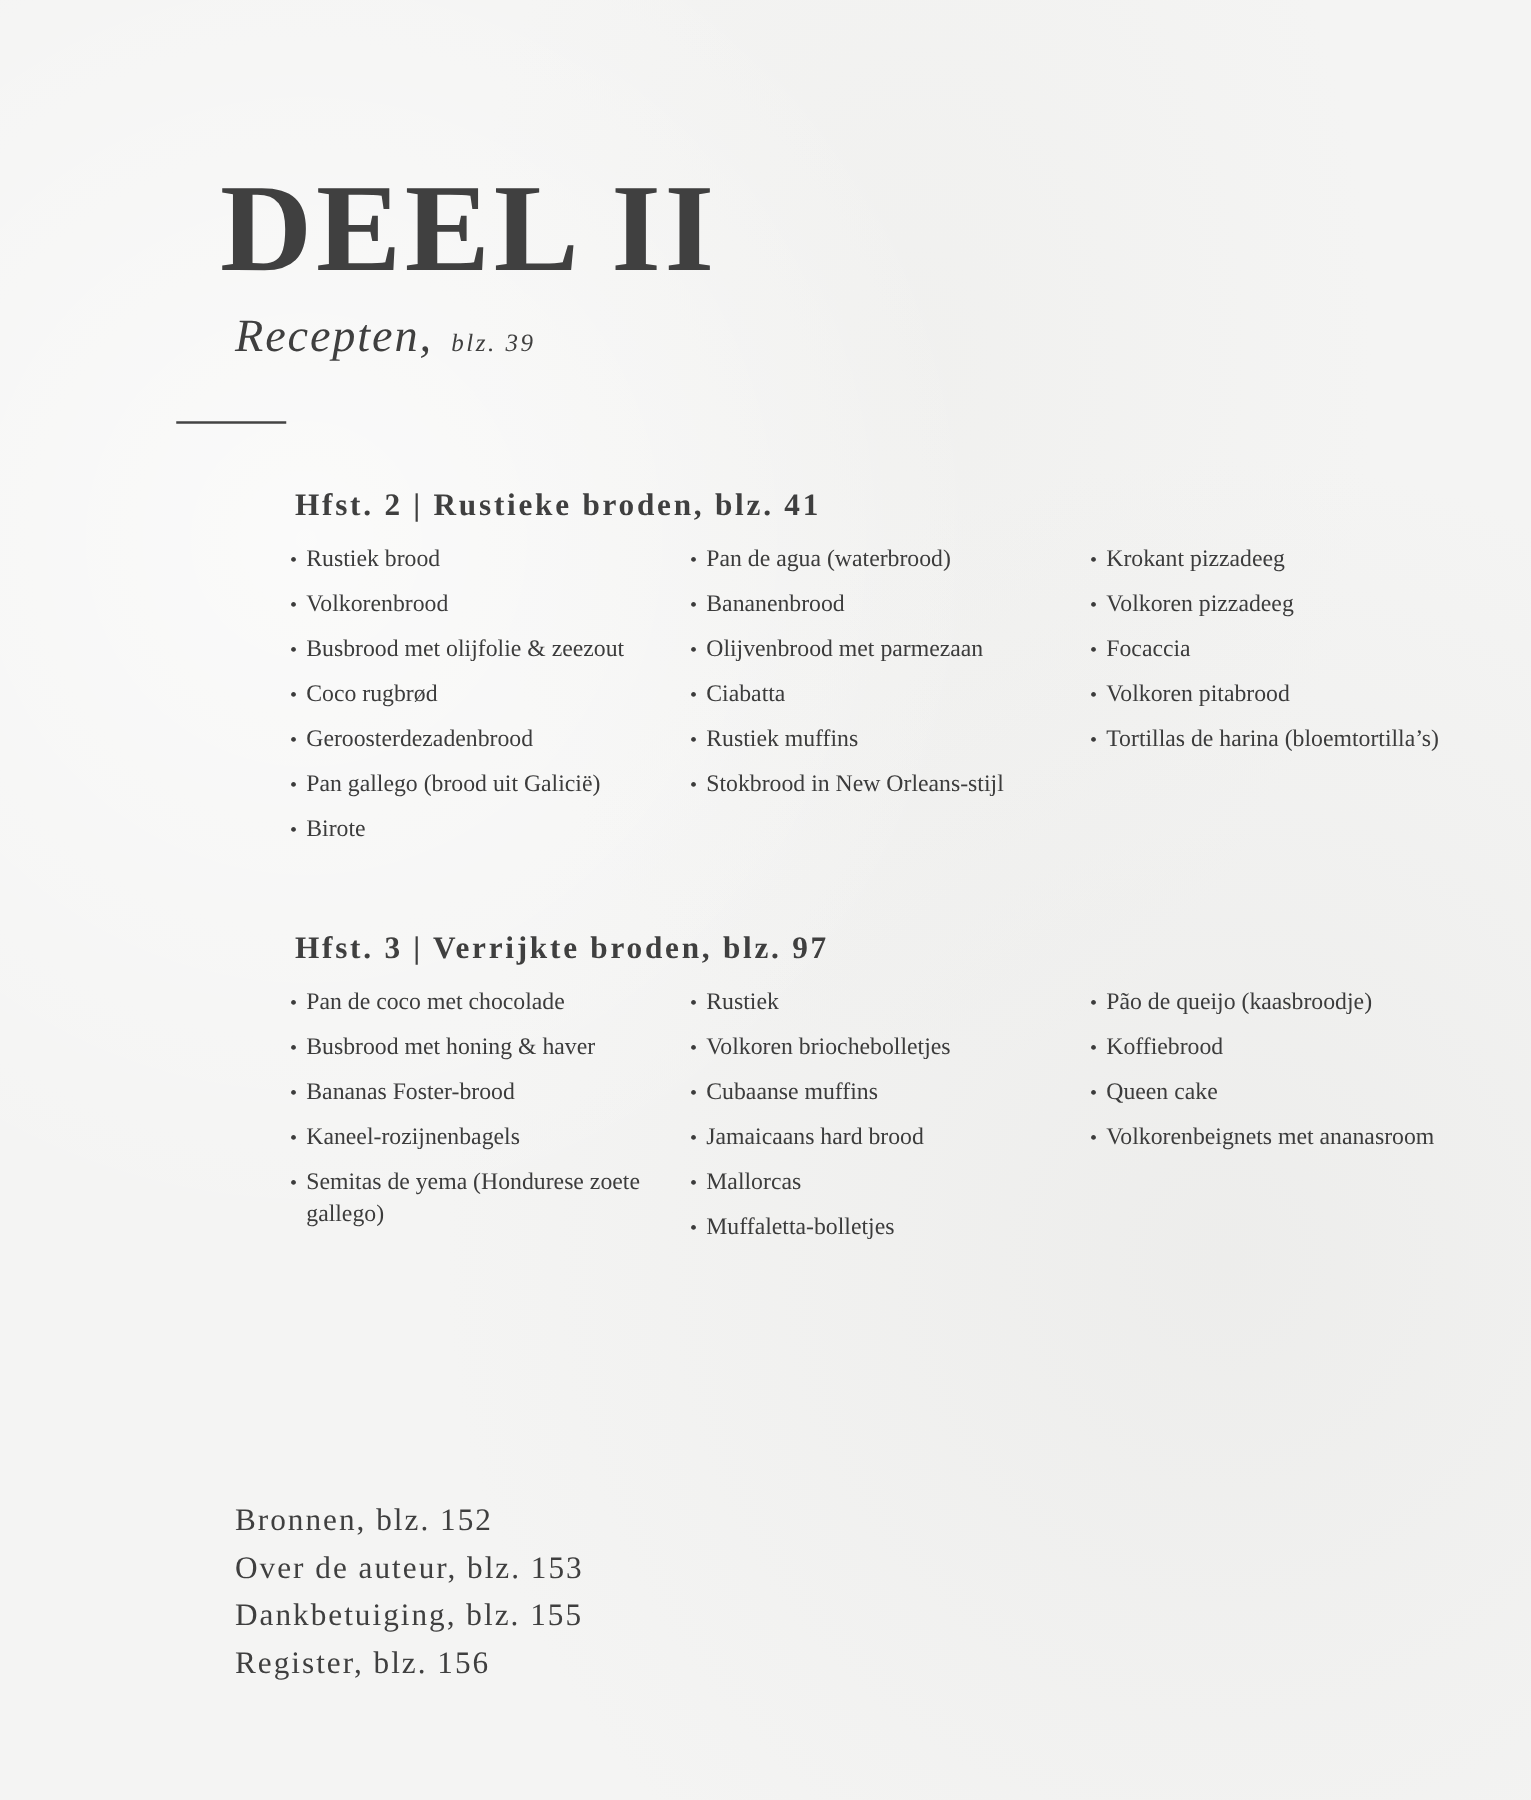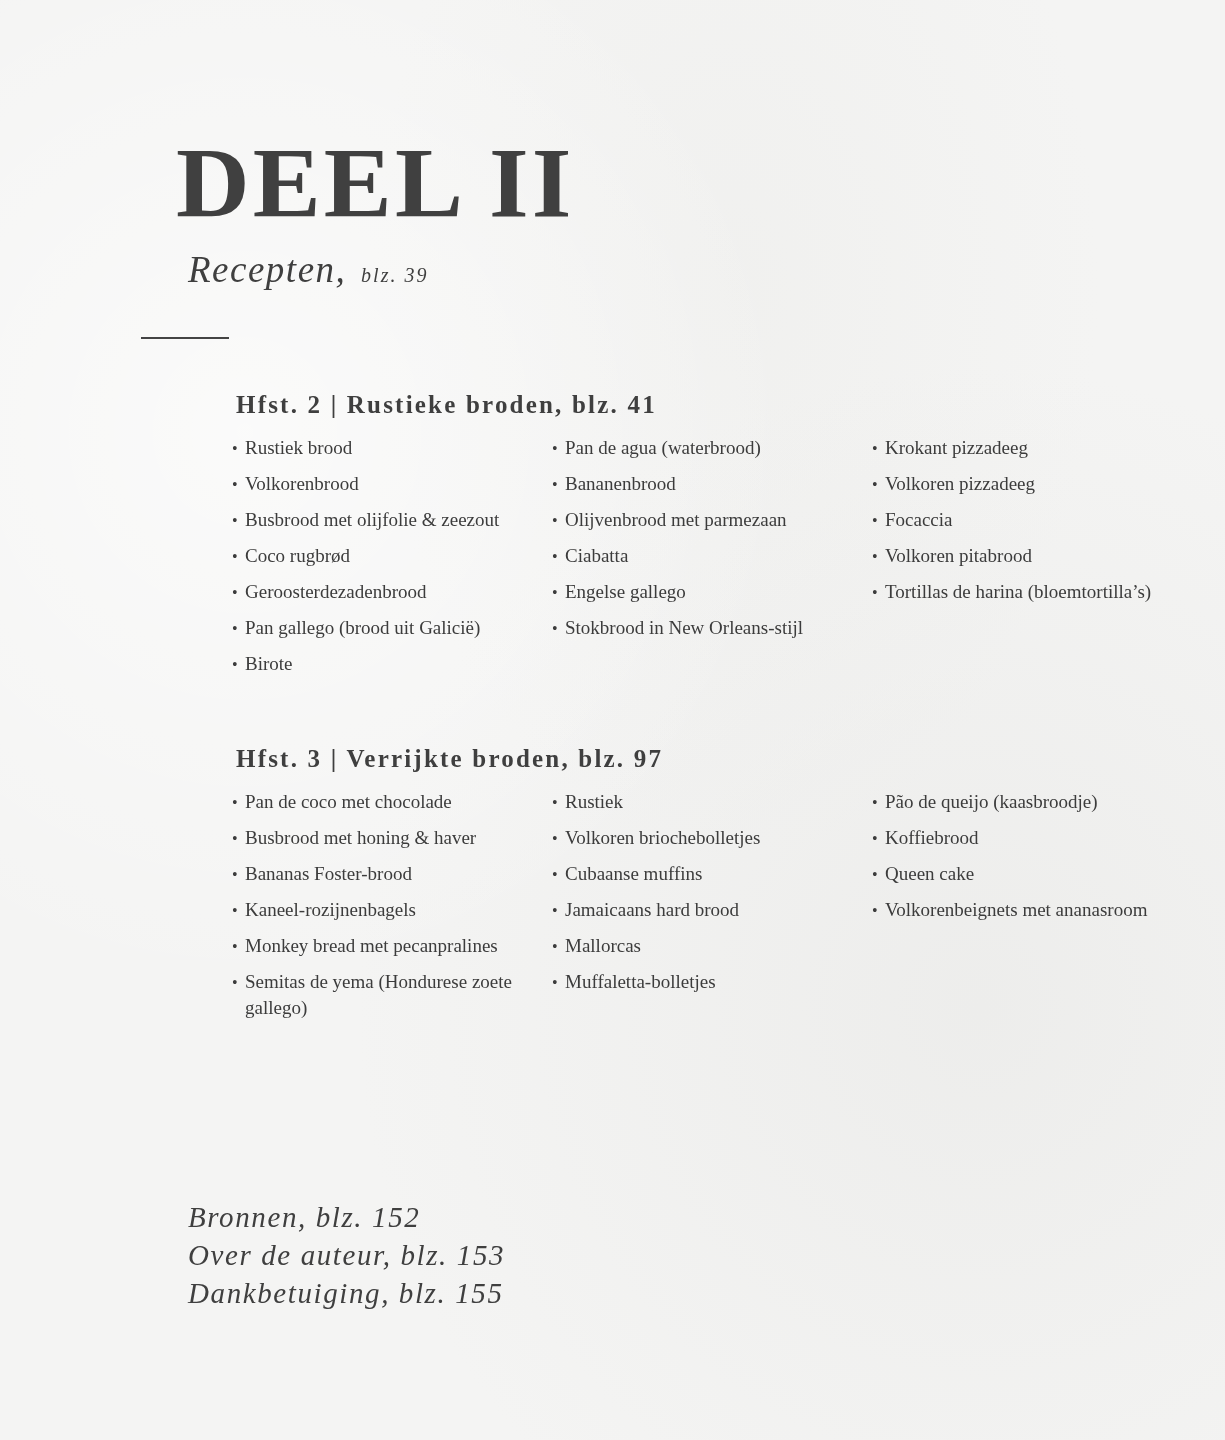--- a/index.html
+++ b/index.html
@@ -98,22 +98,21 @@
     .ch3 { top: 743px; }
     .backmatter {
       position: absolute;
       left: 188px;
       top: 1198px;
       list-style: none;
       margin: 0;
       padding: 0;
     }
     .backmatter li {
-      font-style: italic;
-      font-size: 29px;
+      font-size: 25px;
       line-height: 38px;
       letter-spacing: 1.6px;
       color: #3f3f3f;
     }
   </style>
 </head>
 <body>
 
 <h1 class="part-title">DEEL II</h1>
 
@@ -134,42 +133,41 @@
       <li><span class="bullet">•</span><span>Coco rugbrød</span></li>
       <li><span class="bullet">•</span><span>Geroosterdezadenbrood</span></li>
       <li><span class="bullet">•</span><span>Pan gallego (brood uit Galicië)</span></li>
       <li><span class="bullet">•</span><span>Birote</span></li>
     </ul>
     <ul class="col">
       <li><span class="bullet">•</span><span>Pan de agua (waterbrood)</span></li>
       <li><span class="bullet">•</span><span>Bananenbrood</span></li>
       <li><span class="bullet">•</span><span>Olijvenbrood met parmezaan</span></li>
       <li><span class="bullet">•</span><span>Ciabatta</span></li>
-      <li><span class="bullet">•</span><span>Engelse gallego</span></li>
+      <li><span class="bullet">•</span><span>Rustiek muffins</span></li>
       <li><span class="bullet">•</span><span>Stokbrood in New Orleans-stijl</span></li>
     </ul>
     <ul class="col">
       <li><span class="bullet">•</span><span>Krokant pizzadeeg</span></li>
       <li><span class="bullet">•</span><span>Volkoren pizzadeeg</span></li>
       <li><span class="bullet">•</span><span>Focaccia</span></li>
       <li><span class="bullet">•</span><span>Volkoren pitabrood</span></li>
       <li><span class="bullet">•</span><span>Tortillas de harina (bloemtortilla’s)</span></li>
     </ul>
   </div>
 </section>
 
 <section class="chapter ch3">
   <h2 class="chapter-heading">Hfst. 3 | Verrijkte broden, blz. 97</h2>
   <div class="columns">
     <ul class="col">
       <li><span class="bullet">•</span><span>Pan de coco met chocolade</span></li>
       <li><span class="bullet">•</span><span>Busbrood met honing &amp; haver</span></li>
       <li><span class="bullet">•</span><span>Bananas Foster-brood</span></li>
       <li><span class="bullet">•</span><span>Kaneel-rozijnenbagels</span></li>
-      <li><span class="bullet">•</span><span>Monkey bread met pecanpralines</span></li>
       <li><span class="bullet">•</span><span>Semitas de yema (Hondurese zoete gallego)</span></li>
     </ul>
     <ul class="col">
       <li><span class="bullet">•</span><span>Rustiek</span></li>
       <li><span class="bullet">•</span><span>Volkoren briochebolletjes</span></li>
       <li><span class="bullet">•</span><span>Cubaanse muffins</span></li>
       <li><span class="bullet">•</span><span>Jamaicaans hard brood</span></li>
       <li><span class="bullet">•</span><span>Mallorcas</span></li>
       <li><span class="bullet">•</span><span>Muffaletta-bolletjes</span></li>
     </ul>
@@ -179,13 +177,14 @@
       <li><span class="bullet">•</span><span>Queen cake</span></li>
       <li><span class="bullet">•</span><span>Volkorenbeignets met ananasroom</span></li>
     </ul>
   </div>
 </section>
 
 <ul class="backmatter">
   <li>Bronnen, blz. 152</li>
   <li>Over de auteur, blz. 153</li>
   <li>Dankbetuiging, blz. 155</li>
+  <li>Register, blz. 156</li>
 </ul>
 
 </body></html>

